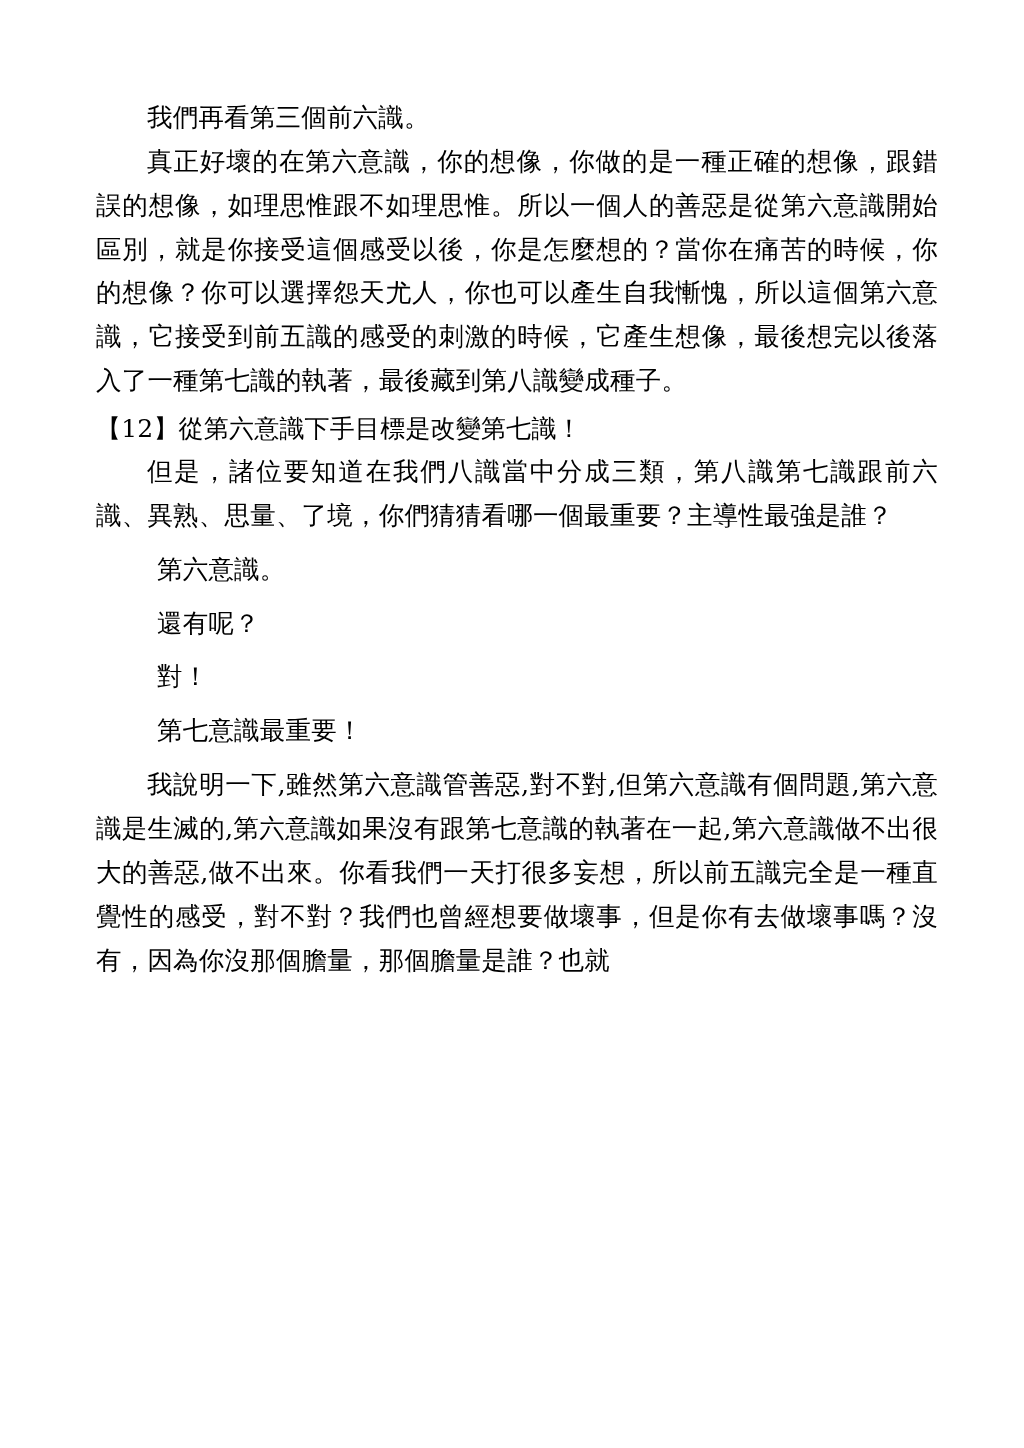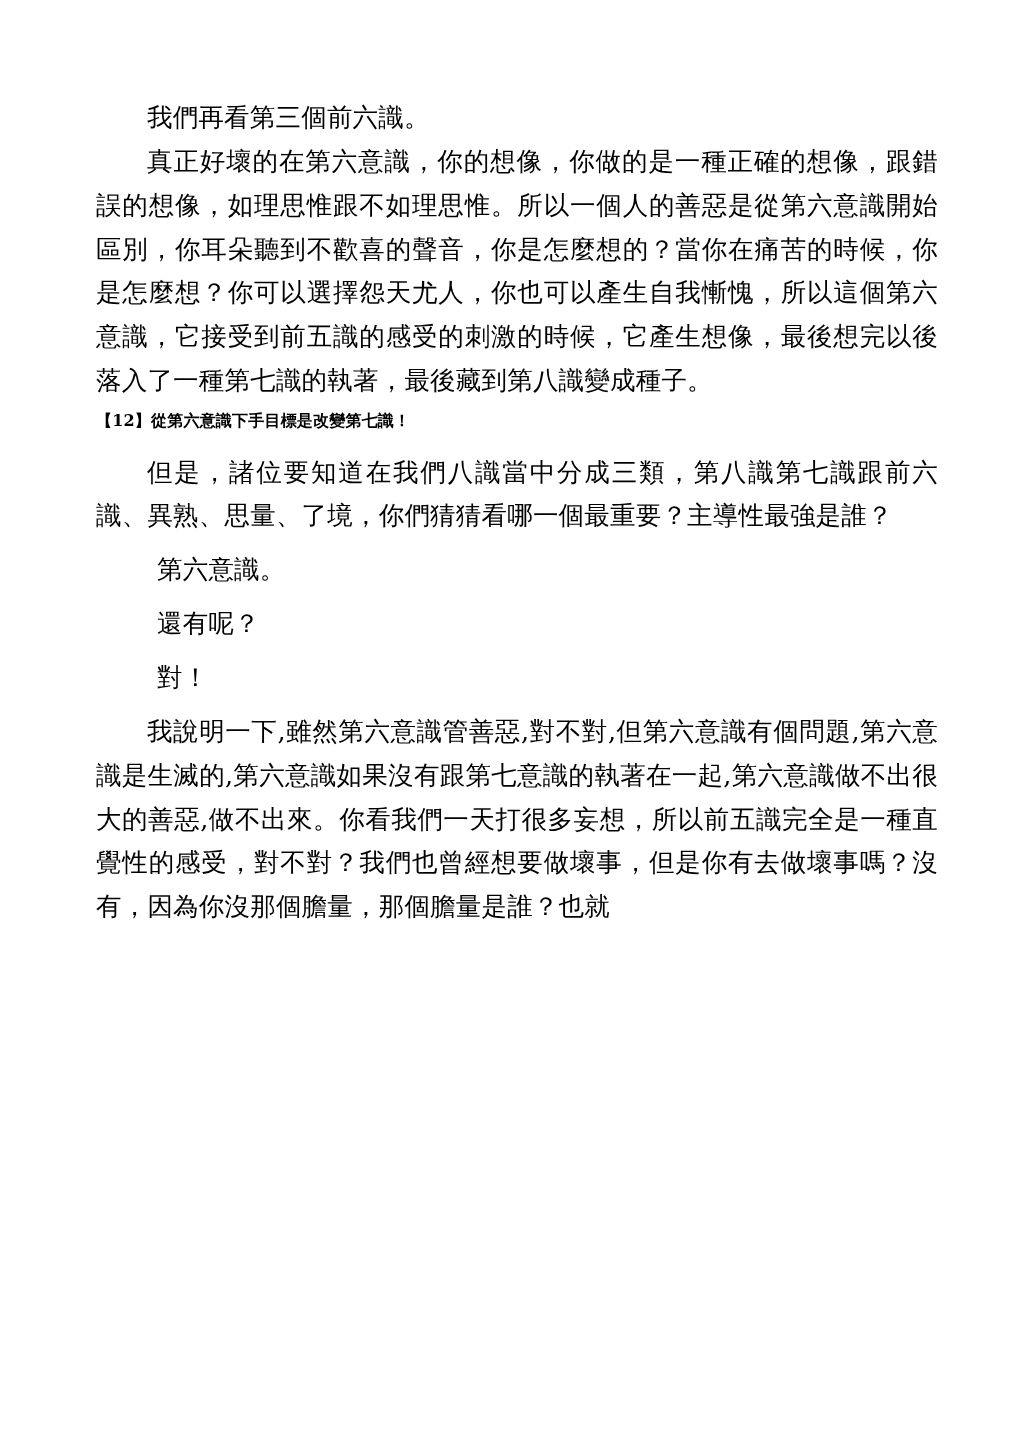--- a/index.html
+++ b/index.html
@@ -27,38 +27,39 @@
     line-height: 1.72;
     text-align: justify;
     text-justify: inter-ideograph;
     letter-spacing: 0.2px;
   }
   p.para {
     margin: 0;
     text-indent: 2em;
   }
   p.heading {
-    margin: 4px 0 16px 0;
+    margin: 4px 0 0 0;
     text-indent: 0;
-    font-weight: bold;
-    font-size: 16px;
+    font-weight: normal;
+    font-size: 25px;
     letter-spacing: 0.2px;
   }
   p.short {
     margin: 10px;
     text-indent: 2em;
   }
 </style>
 </head>
 <body>
 
 <div class="page">
   <div class="doc-body">
     <p class="para">我們再看第三個前六識。</p>
-    <p class="para">真正好壞的在第六意識，你的想像，你做的是一種正確的想像，跟錯誤的想像，如理思惟跟不如理思惟。所以一個人的善惡是從第六意識開始區別，你耳朵聽到不歡喜的聲音，你是怎麼想的？當你在痛苦的時候，你是怎麼想？你可以選擇怨天尤人，你也可以產生自我慚愧，所以這個第六意識，它接受到前五識的感受的刺激的時候，它產生想像，最後想完以後落入了一種第七識的執著，最後藏到第八識變成種子。</p>
+    <p class="para">真正好壞的在第六意識，你的想像，你做的是一種正確的想像，跟錯誤的想像，如理思惟跟不如理思惟。所以一個人的善惡是從第六意識開始區別，就是你接受這個感受以後，你是怎麼想的？當你在痛苦的時候，你的想像？你可以選擇怨天尤人，你也可以產生自我慚愧，所以這個第六意識，它接受到前五識的感受的刺激的時候，它產生想像，最後想完以後落入了一種第七識的執著，最後藏到第八識變成種子。</p>
     <p class="heading">【12】從第六意識下手目標是改變第七識！</p>
     <p class="para">但是，諸位要知道在我們八識當中分成三類，第八識第七識跟前六識、異熟、思量、了境，你們猜猜看哪一個最重要？主導性最強是誰？</p>
     <p class="short">第六意識。</p>
     <p class="short">還有呢？</p>
     <p class="short">對！</p>
+    <p class="short">第七意識最重要！</p>
     <p class="para">我說明一下,雖然第六意識管善惡,對不對,但第六意識有個問題,第六意識是生滅的,第六意識如果沒有跟第七意識的執著在一起,第六意識做不出很大的善惡,做不出來。你看我們一天打很多妄想，所以前五識完全是一種直覺性的感受，對不對？我們也曾經想要做壞事，但是你有去做壞事嗎？沒有，因為你沒那個膽量，那個膽量是誰？也就</p>
   </div>
 </div>
 
 </body></html>

